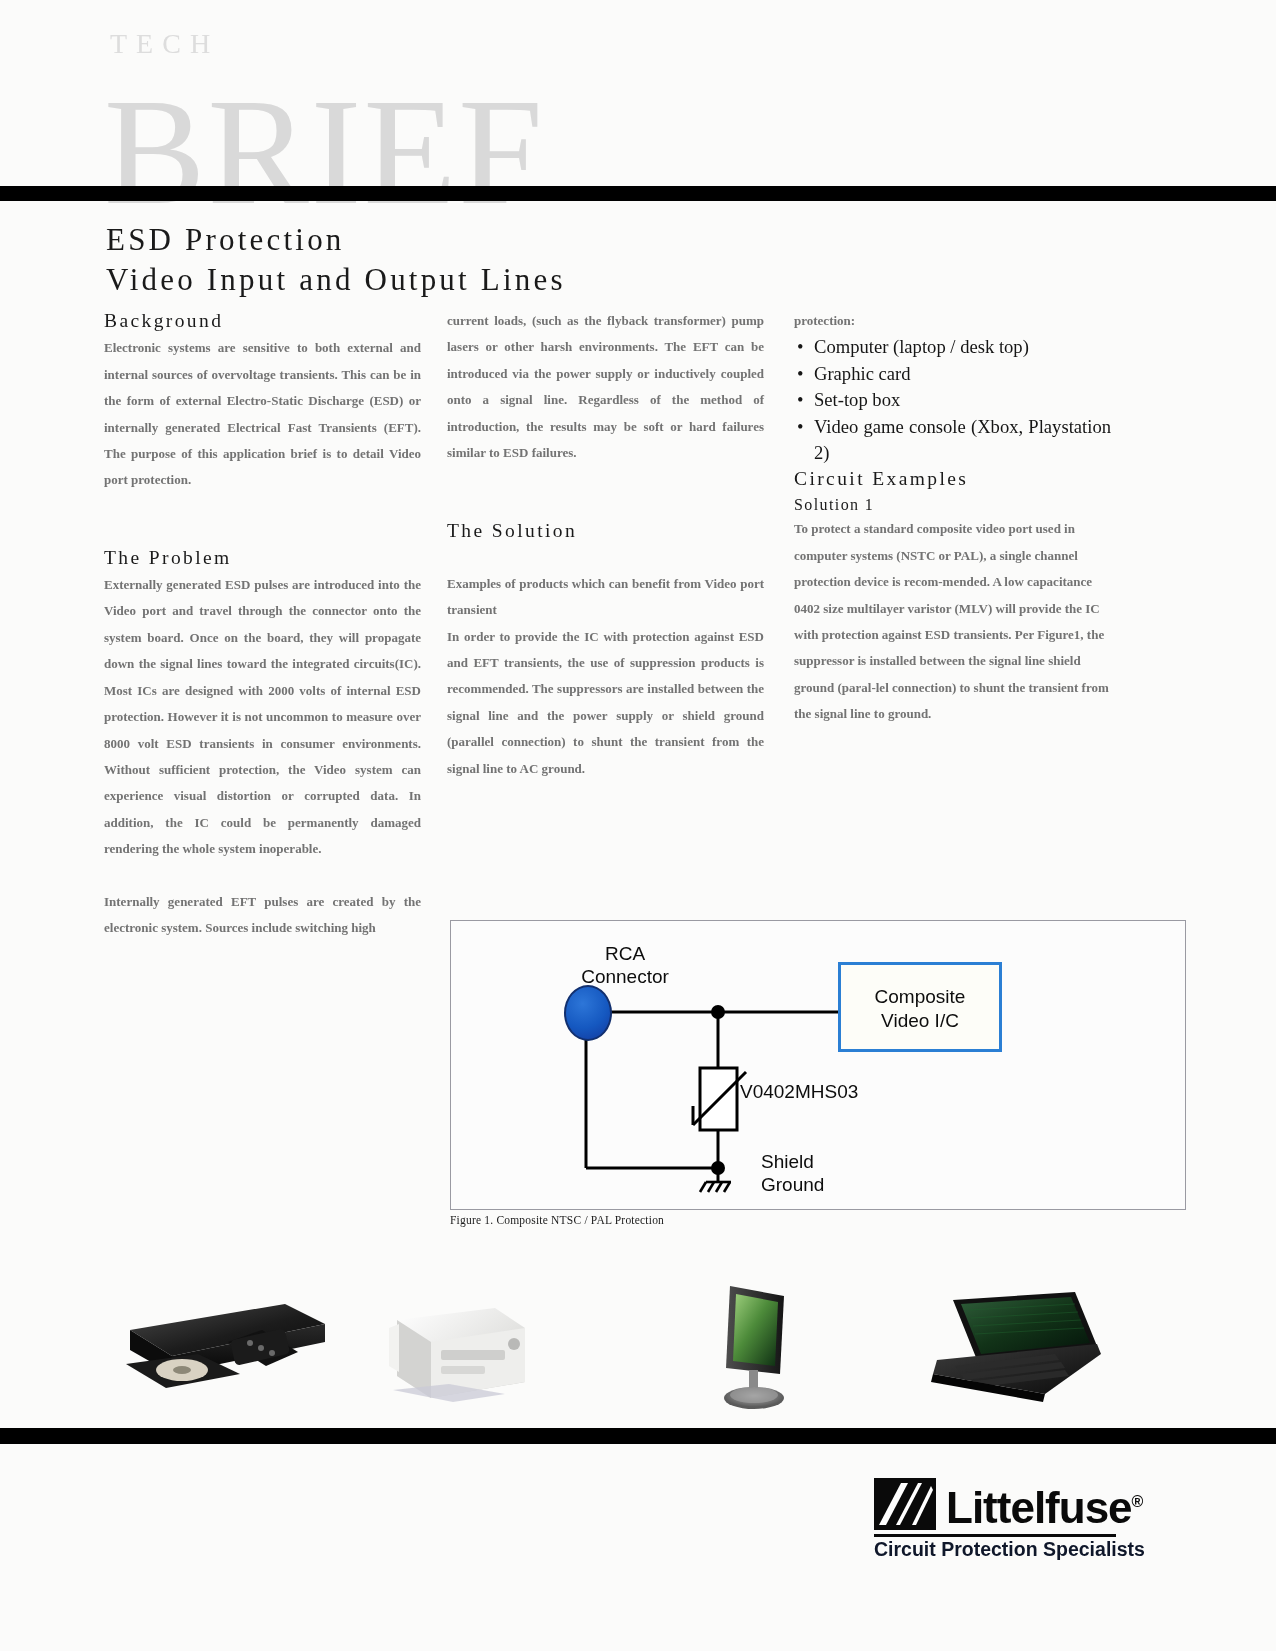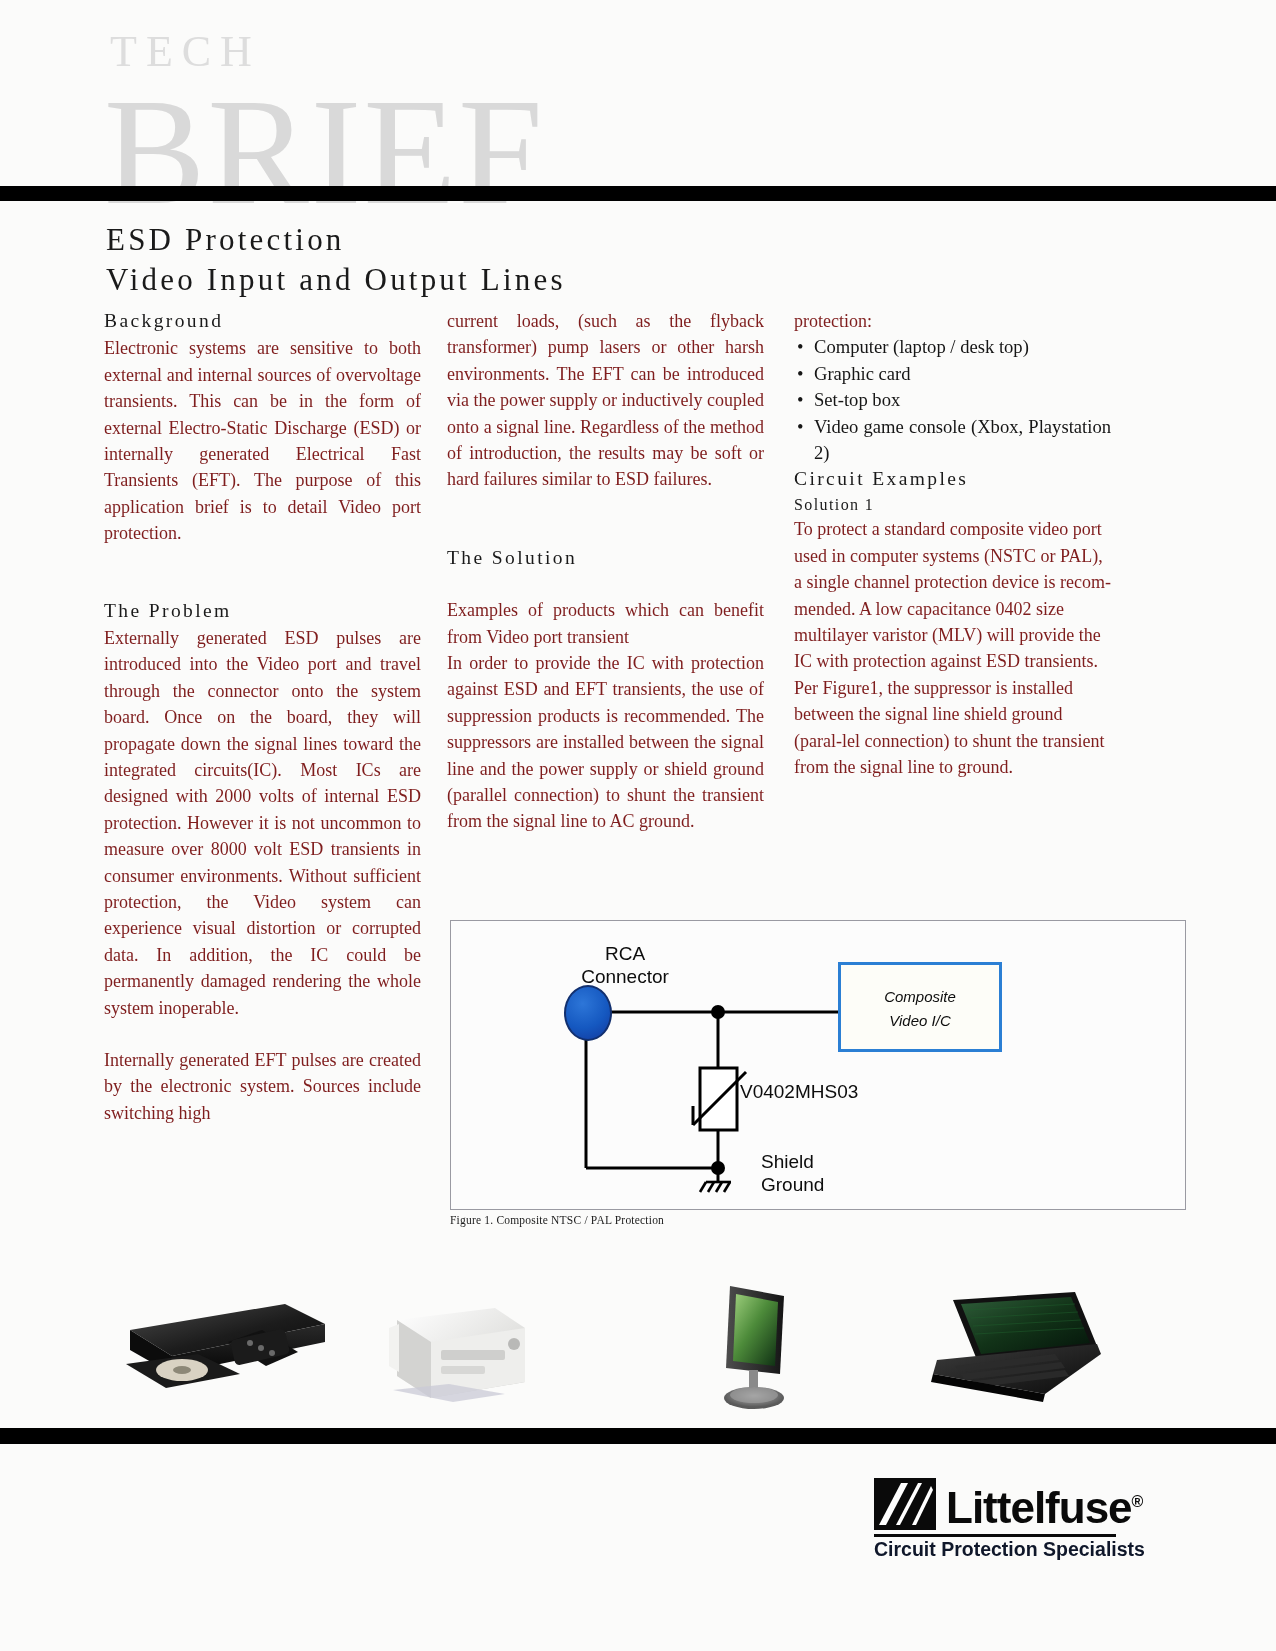--- a/index.html
+++ b/index.html
@@ -27,21 +27,21 @@
     position: absolute;
     left: 0; top: 0;
     width: 1276px;
     height: 192px;
   }
   .mast-tech {
     position: absolute;
     left: 110px;
     top: 30px;
     font-family: "Liberation Serif", serif;
-    font-size: 44px;
+    font-size: 28px;
     letter-spacing: 9px;
     color: #dddddd;
     line-height: 1;
     text-align: center;
   }
   .mast-brief {
     position: absolute;
     left: 104px;
     top: 52px;
     font-family: "Liberation Serif", serif;
@@ -98,24 +98,25 @@
   }
   .sub-head {
     font-size: 16px;
     letter-spacing: 1.4px;
     color: #1a1a1a;
     margin: 0 0 1px 0;
     line-height: 1.35;
   }
   p.body {
     margin: 0 0 0 0;
-    font-size: 18px;
+    font-size: 13px;
     line-height: 26.4px;
     text-align: justify;
-    color: #7f1d1d;
+    color: #737373;
+    font-weight: bold;
   }
   p.body.left { text-align: left; }
   p.gap { margin-top: 26px; }
 
   ul.bullets {
     margin: 0;
     padding: 0;
     list-style: none;
     font-size: 18.6px;
     line-height: 26.4px;
@@ -177,24 +178,23 @@
     border: 3px solid #2b7fd4;
     background: #fdfdf8;
     box-sizing: border-box;
   }
   .ic-box .ic-text {
     position: absolute;
     left: 0; right: 0;
     top: 20px;
     text-align: center;
     font-family: "Liberation Sans", sans-serif;
-    font-size: 15px;
+    font-size: 19px;
     line-height: 24px;
     color: #0d0d0d;
-    font-style: italic;
   }
   .rca-dot {
     position: absolute;
     left: 114px;
     top: 65px;
     width: 48px;
     height: 56px;
     border-radius: 50%;
     background: radial-gradient(circle at 38% 32%, #2d76d8 0%, #1558c0 55%, #13389c 100%);
     border: 2px solid #12306f;

